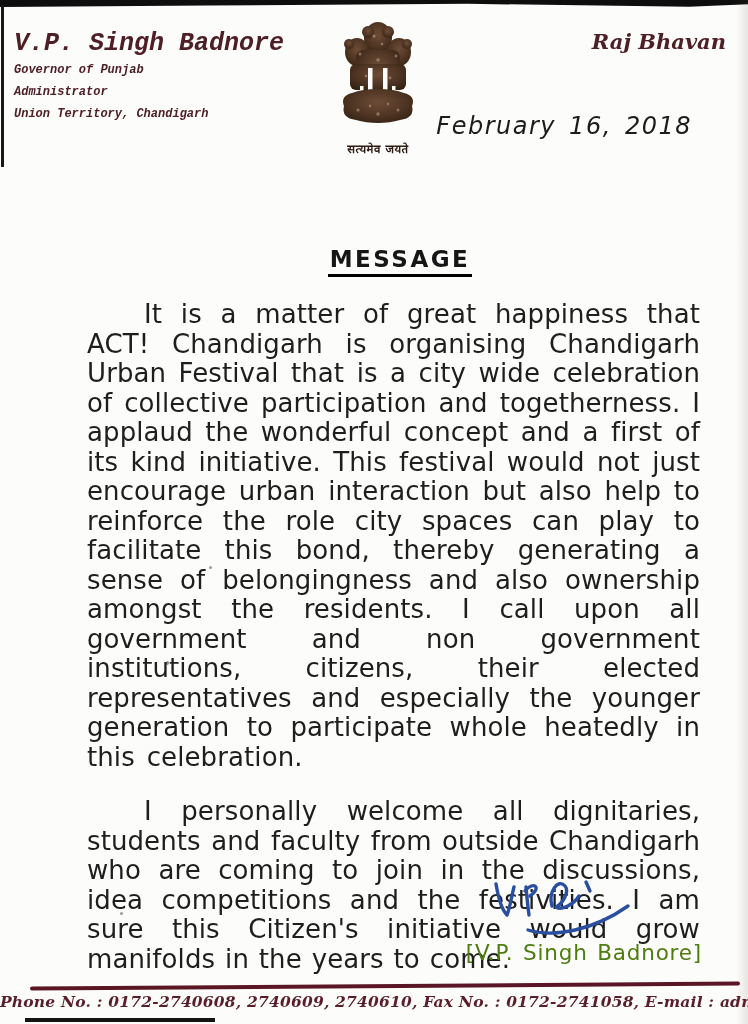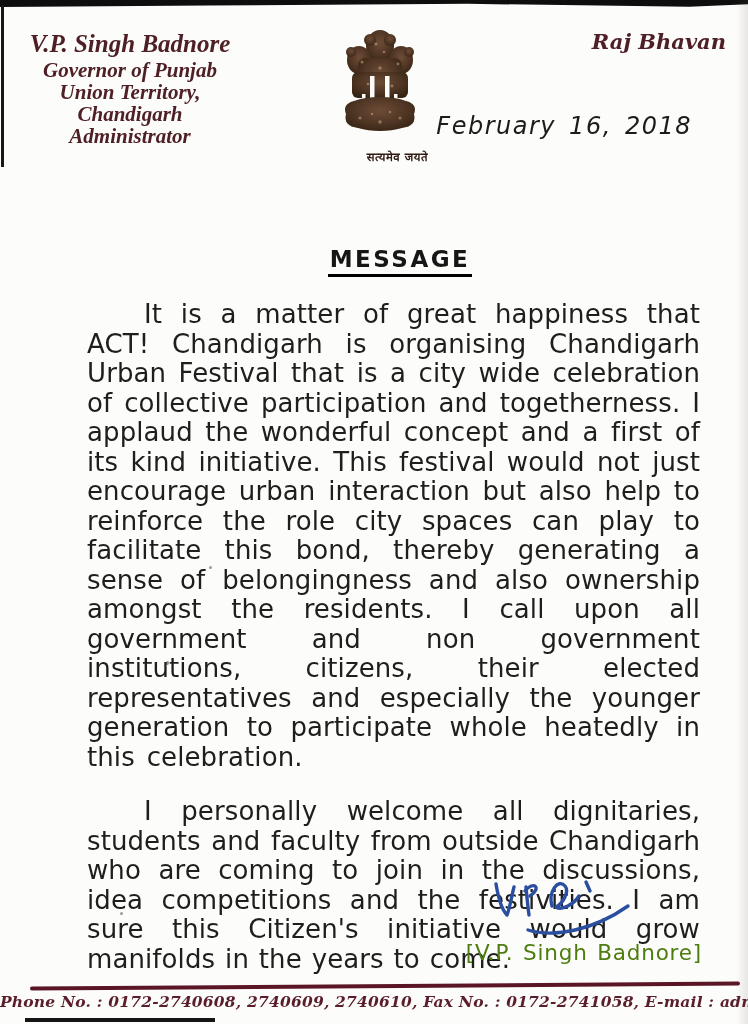--- a/index.html
+++ b/index.html
@@ -16,28 +16,28 @@
   .scan-left { position:absolute; top:5px; left:1px; width:3px; height:162px; background:#181818; }
   .scan-bottom { position:absolute; top:1018px; left:25px; width:190px; height:4px; background:#141414; }
   .scan-right-shadow {
     position:absolute; top:0; right:0; width:12px; height:100%;
     background:linear-gradient(to right, rgba(0,0,0,0), rgba(90,80,75,0.13));
   }
   .speck { position:absolute; border-radius:50%; background:#9a9a96; }
 
   
   .sender {
-    position:absolute; left:14px; top:33px; width:232px; text-align:center;
-    font-family:Liberation Serif, serif; font-style:italic; font-weight:bold;
+    position:absolute; left:14px; top:33px; width:232px; text-align:left;
+    font-family:Liberation Mono, monospace; font-style:italic; font-weight:bold;
     line-height:22px;
   }
   .sender .name { font-size:25px; white-space:nowrap; margin-bottom:4px; }
-  .sender .line { font-size:21px; }
+  .sender .line { font-size:12px; }
 
-  .emblem-wrap { position:absolute; left:328px; top:28px; width:100px; text-align:right; }
+  .emblem-wrap { position:absolute; left:328px; top:20px; width:100px; text-align:center; }
   .emblem-motto {
     margin-top:1px; font-size:11.5px; font-weight:bold; letter-spacing:0.5px;
     color:#2e1a10; font-family:"DejaVu Sans", sans-serif; white-space:nowrap;
   }
 
   .office {
     position:absolute; right:22px; top:28px; text-align:center;
     font-family:"DejaVu Serif", serif; font-style:italic; font-weight:bold;
     font-size:21px; line-height:28px;
   }
@@ -91,22 +91,22 @@
   <div class="scan-bottom"></div>
   <div class="scan-right-shadow"></div>
   <div class="speck" style="left:209px;top:566px;width:3px;height:3px;"></div>
   <div class="speck" style="left:166px;top:661px;width:3px;height:4px;background:#8a8a86;"></div>
   <div class="speck" style="left:289px;top:863px;width:4px;height:3px;"></div>
   <div class="speck" style="left:120px;top:912px;width:3px;height:3px;"></div>
 
   <div class="sender" style="color:#4e2026;">
     <div class="name">V.P. Singh Badnore</div>
     <div class="line">Governor of Punjab</div>
+    <div class="line">Administrator</div>
     <div class="line">Union Territory, Chandigarh</div>
-    <div class="line">Administrator</div>
   </div>
 
   <div class="emblem-wrap">
     <svg width="96" height="116" viewBox="0 0 96 116">
       <defs>
         <radialGradient id="sep" cx="50%" cy="40%" r="70%">
           <stop offset="0%" stop-color="#6d4c36"></stop>
           <stop offset="55%" stop-color="#4f3524"></stop>
           <stop offset="100%" stop-color="#32200f"></stop>
         </radialGradient>

